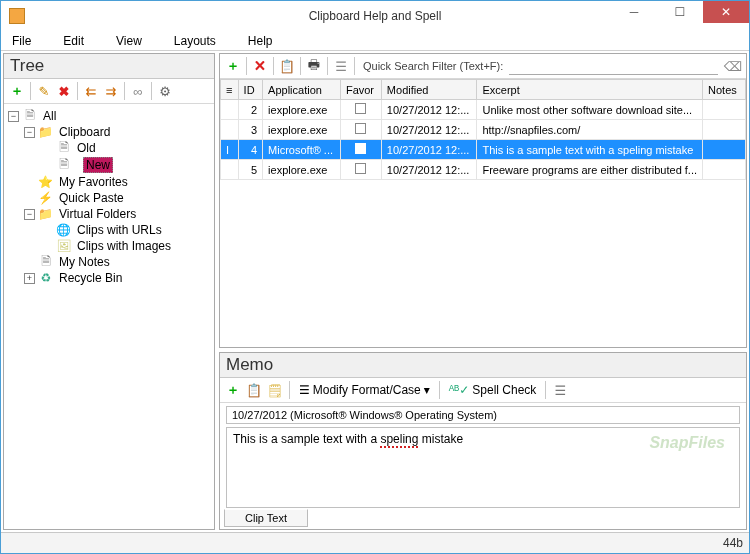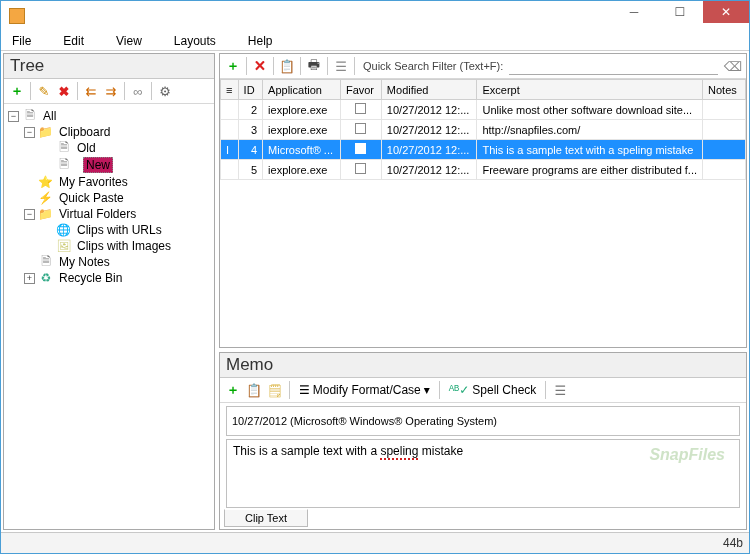--- a/index.html
+++ b/index.html
@@ -62,21 +62,21 @@
 col.c-app { width: 82px; }
 col.c-fav { width: 45px; }
 col.c-mod { width: 100px; }
 col.c-exc { width: 200px; }
 col.c-notes { width: 50px; }
 
 
 .memo-panel { height: 178px; }
 .memo-toolbar { display: flex; align-items: center; gap: 3px; padding: 3px 4px; border-bottom: 1px solid #d8d8d8; }
 .mt-btn { display: inline-flex; align-items: center; gap: 3px; padding: 1px 4px; font-size: 11px; cursor: default; }
-.memo-info { border: 1px solid #c0c0c0; margin: 3px 6px; padding: 8px 5px; font-size: 11px; background: #fff; }
+.memo-info { border: 1px solid #c0c0c0; margin: 3px 6px; padding: 2px 5px; font-size: 11px; background: #fff; }
 .memo-content { flex: 1; border: 1px solid #c0c0c0; margin: 0 6px 2px 6px; padding: 4px 6px; font-size: 12px; background: #fff; position: relative; }
 .memo-content .wm { position: absolute; right: 14px; top: 6px; color: #cfe3c7; font-style: italic; font-weight: bold; font-size: 16px; pointer-events: none; }
 .spell-err { border-bottom: 2px dotted #d02020; }
 .memo-tabs { display: flex; padding: 0 4px 2px 4px; }
 .memo-tab { border: 1px solid #bbb; border-top: 1px solid #fff; background: #f6f6f6; padding: 2px 20px; font-size: 11px; margin-top: -1px; }
 
 
 .statusbar { height: 21px; border-top: 1px solid #c8c8c8; display: flex; align-items: center; padding: 0 6px; font-size: 11px; color: #333; background: #f4f4f4; }
 .statusbar .spacer { flex: 1; }
 
@@ -95,20 +95,21 @@
 .ic-vf { color: #2a7de0; }
 .ic-globe { color: #2a7de0; }
 .ic-img { color: #cc7; }
 .ic-bin { color: #3a8; }
 </style>
 </head>
 <body>
 
 <div class="titlebar">
   <div class="app-icon"></div>
+  <div class="title">Clipboard Help and Spell</div>
   <div class="win-controls">
     <div class="win-btn win-min">─</div>
     <div class="win-btn win-max">☐</div>
     <div class="win-btn win-close">✕</div>
   </div>
 </div>
 
 <div class="menubar">
   <div class="menu-item">File</div>
   <div class="menu-item">Edit</div>

